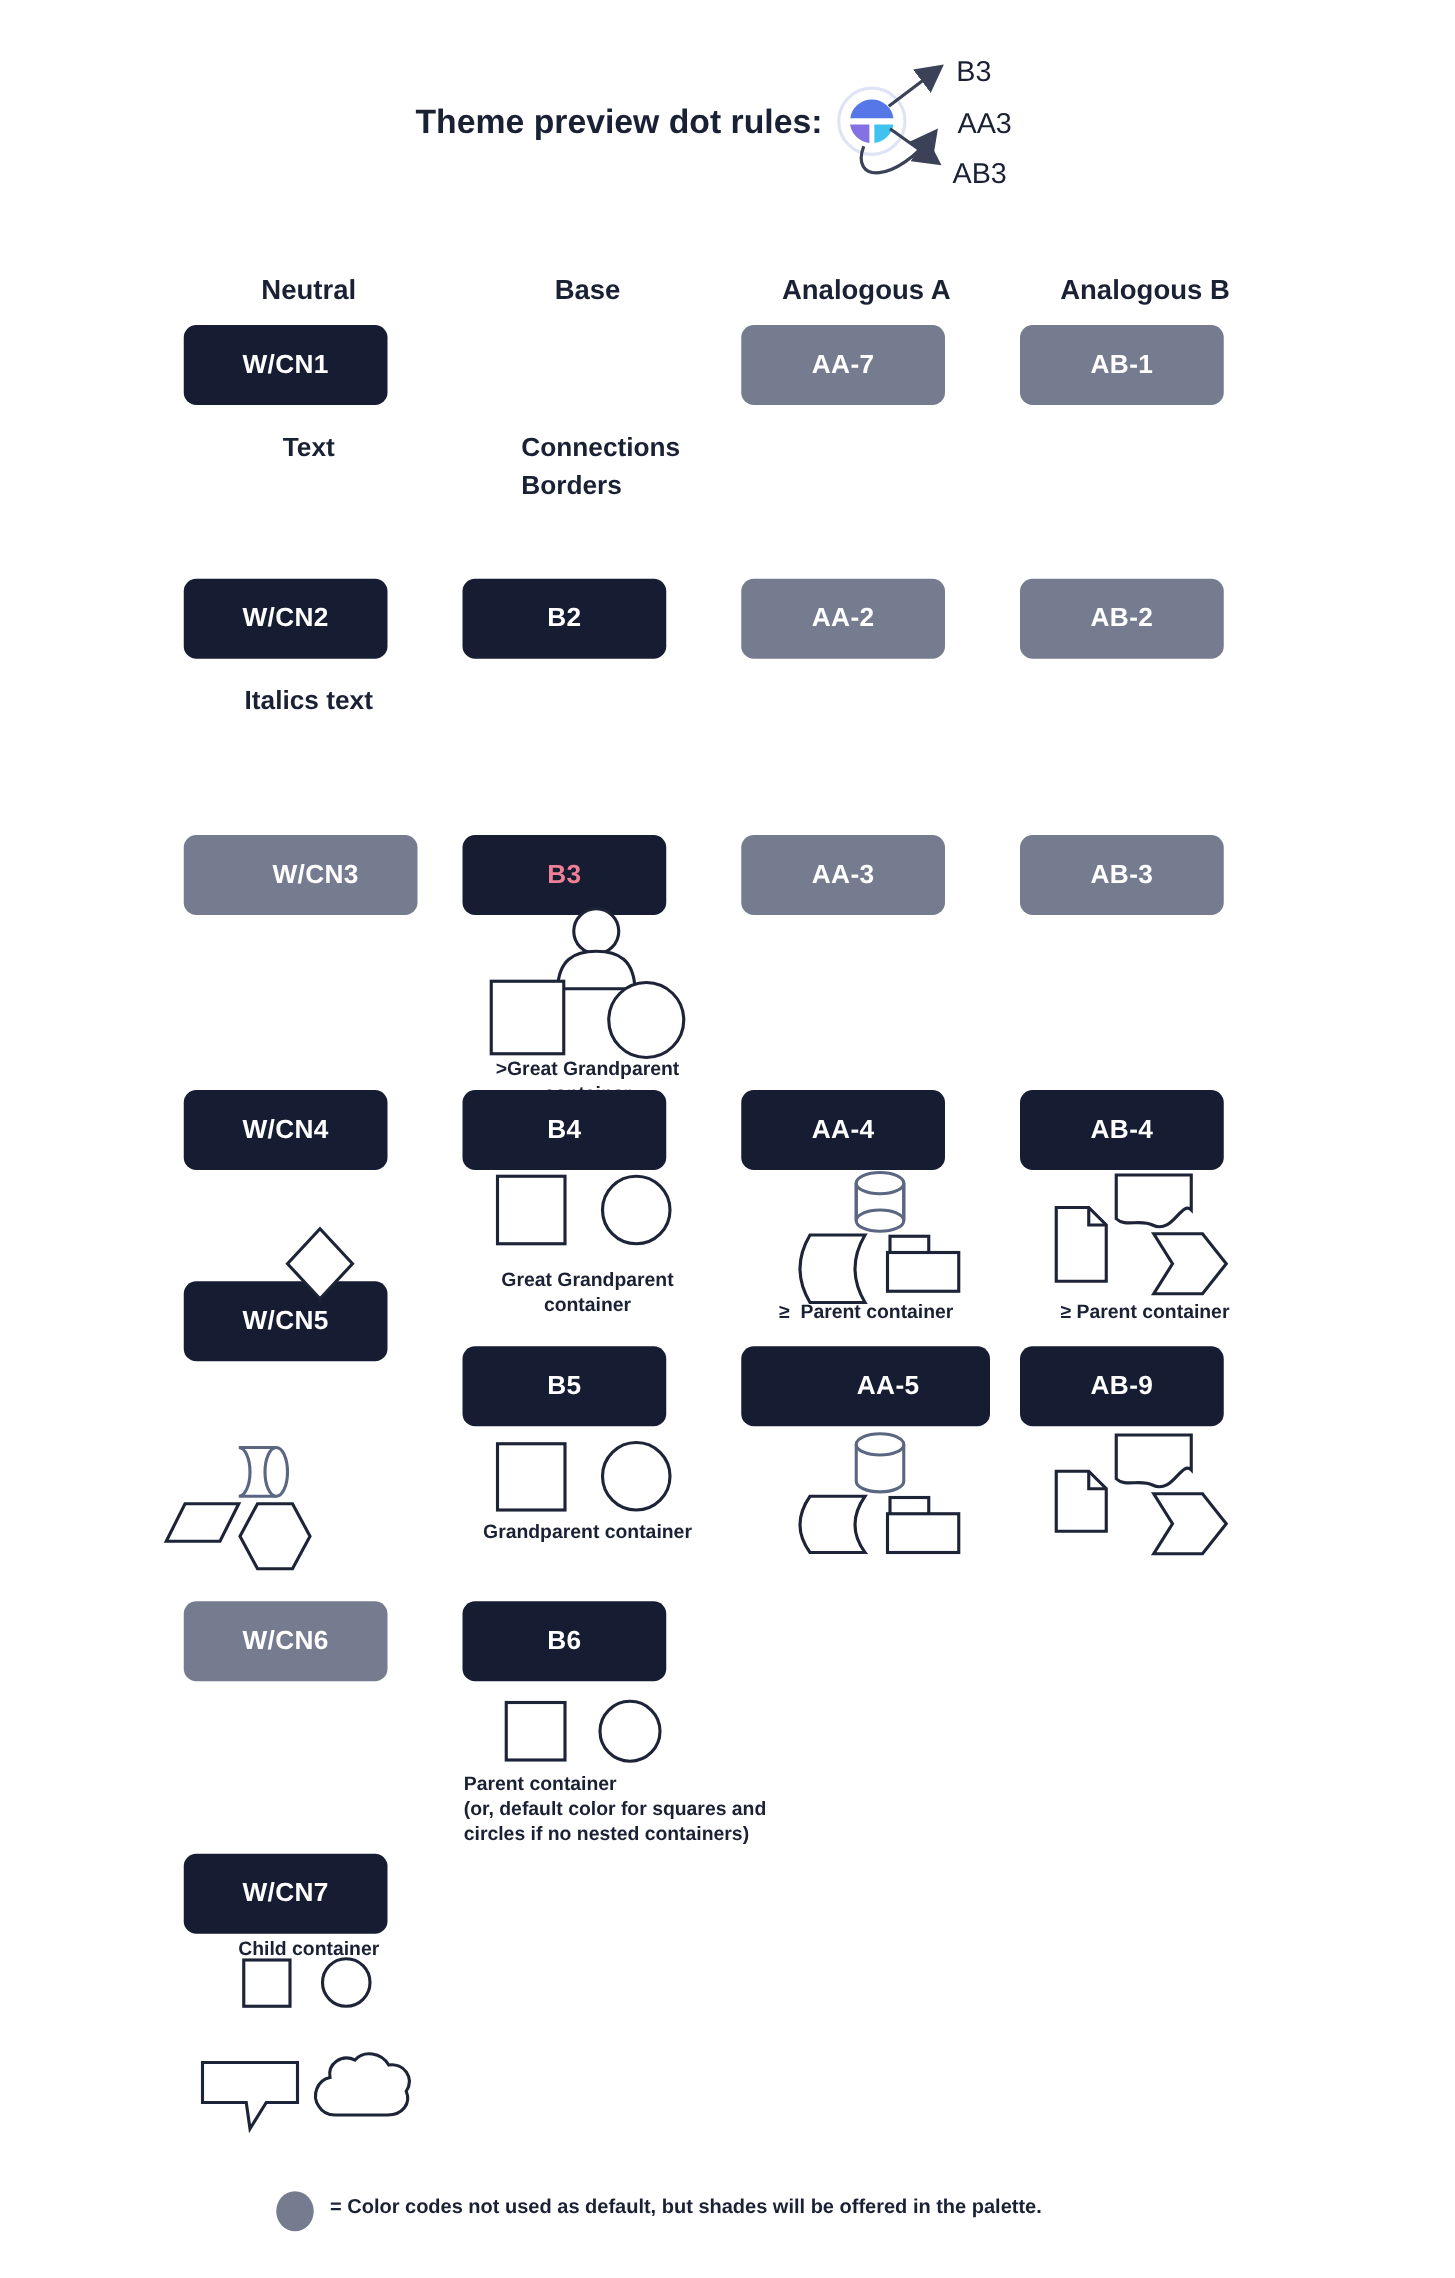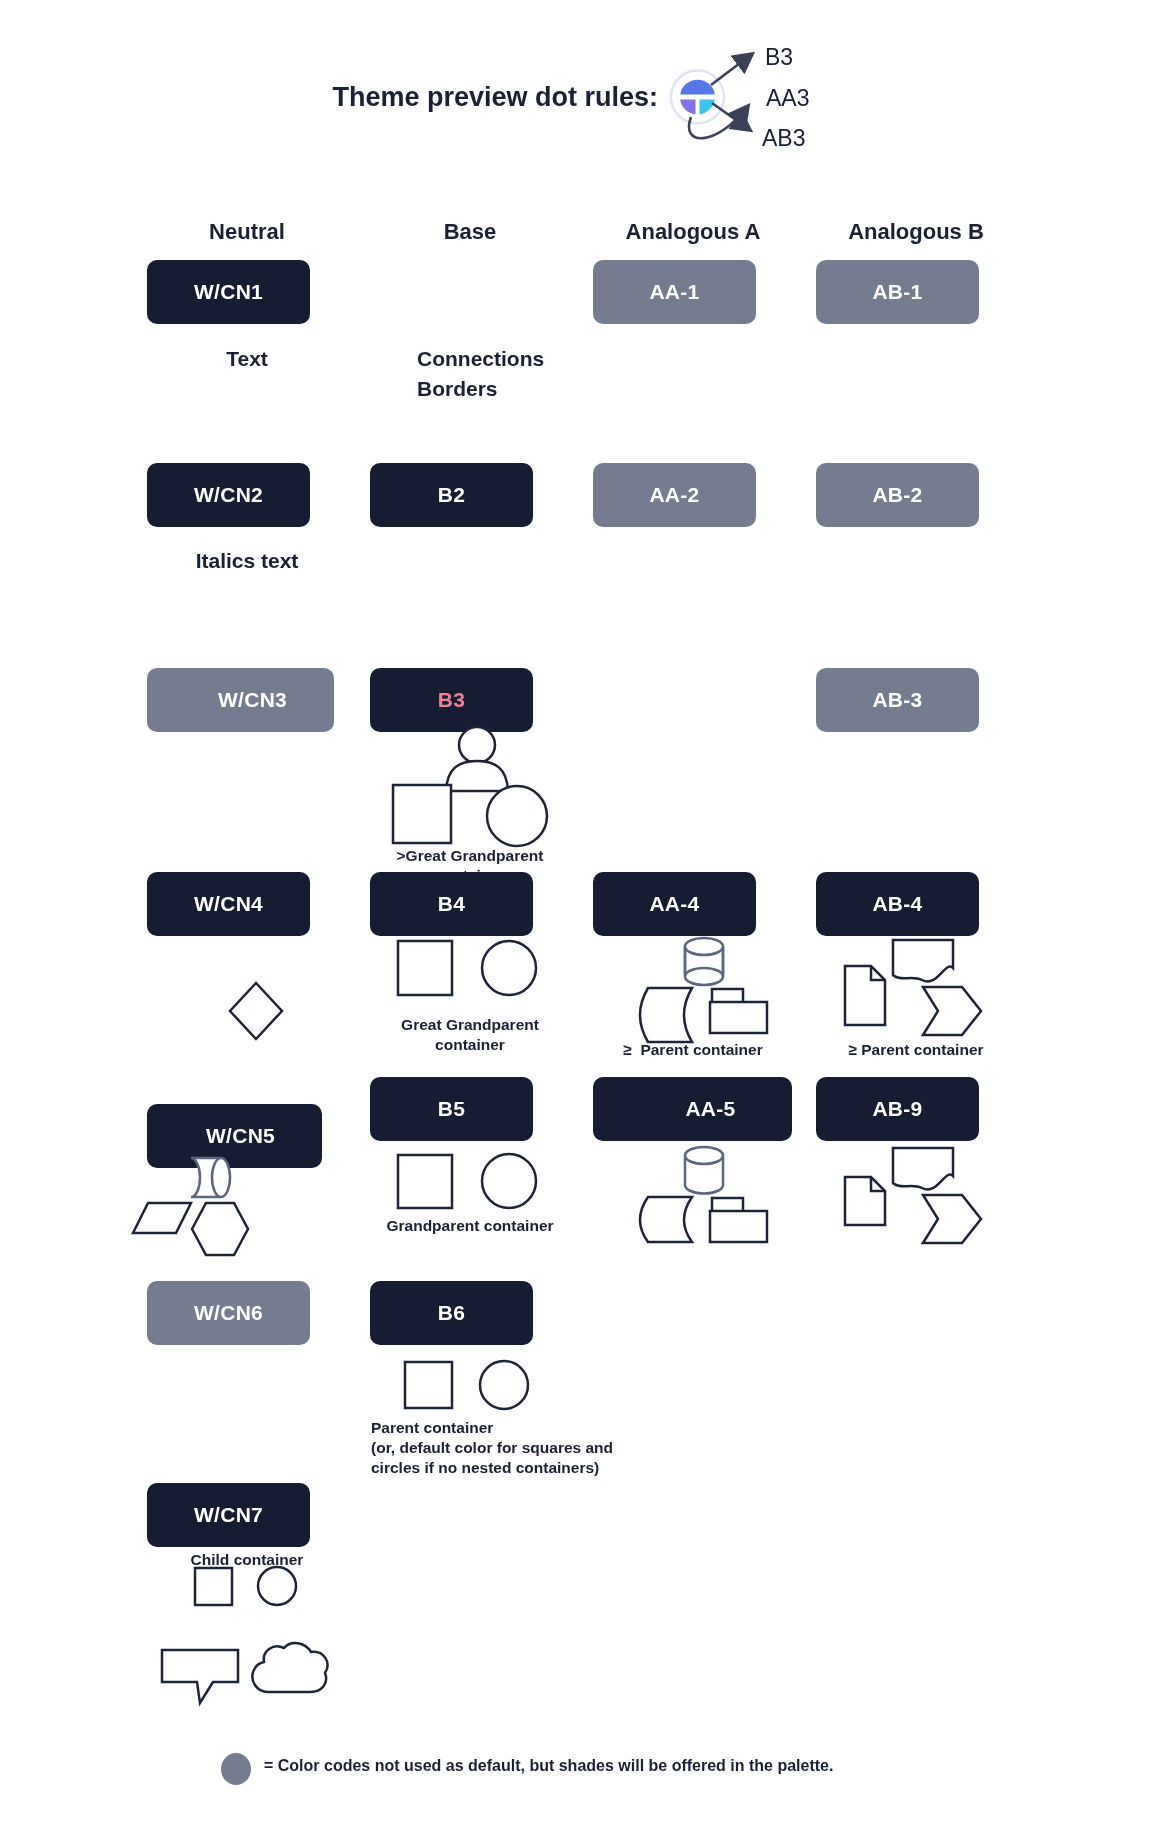--- a/index.html
+++ b/index.html
@@ -63,21 +63,21 @@
 
   <div class="abs col-header" style="left:147px;">Neutral</div>
   <div class="abs col-header" style="left:370px;">Base</div>
   <div class="abs col-header" style="left:593px;">Analogous A</div>
   <div class="abs col-header" style="left:816px;">Analogous B</div>
 
   <div class="abs sw dark" style="left:147px;top:260px;">
       <span>W/CN1</span>
     </div>
   <div class="abs sw slate" style="left:593px;top:260px;">
-      <span>AA-1</span>
+      <span>AA-7</span>
     </div>
   <div class="abs sw slate" style="left:816px;top:260px;">
       <span>AB-1</span>
     </div>
 
   <div class="abs cap big center" style="left:147px;top:344px;">Text</div>
   <div class="abs" style="left:417px;top:344px;">
     <div class="cap big">Connections</div>
     <div class="cap big">Borders</div>
   </div>
@@ -96,20 +96,23 @@
     </div>
 
   <div class="abs cap big center" style="left:147px;top:546px;">Italics text</div>
 
   <div class="abs sw slate" style="left:147px;top:668px;padding-left:24px;">
       <span>W/CN3</span>
     </div>
   <div class="abs sw dark pink-text" style="left:370px;top:668px;">
       <span>B3</span>
     </div>
+  <div class="abs sw slate" style="left:593px;top:668px;">
+      <span>AA-3</span>
+    </div>
   <div class="abs sw slate" style="left:816px;top:668px;">
       <span>AB-3</span>
     </div>
 
   <div class="abs cap small center" style="left:370px;top:846px;">&gt;Great Grandparent container</div>
 
   <div class="abs sw dark" style="left:147px;top:872px;">
       <span>W/CN4</span>
     </div>
   <div class="abs sw dark" style="left:370px;top:872px;">
@@ -119,21 +122,21 @@
       <span>AA-4</span>
     </div>
   <div class="abs sw dark" style="left:816px;top:872px;">
       <span>AB-4</span>
     </div>
 
   <div class="abs cap small center" style="left:370px;top:1015px;">Great Grandparent container</div>
   <div class="abs cap small center" style="left:593px;top:1040px;">≥  Parent container</div>
   <div class="abs cap small center" style="left:816px;top:1040px;">≥ Parent container</div>
 
-  <div class="abs sw dark" style="left:147px;top:1104px;padding-left:12px;">
+  <div class="abs sw dark" style="left:147px;top:1025px;">
       <span>W/CN5</span>
     </div>
   <div class="abs sw dark" style="left:370px;top:1077px;">
       <span>B5</span>
     </div>
   <div class="abs sw dark" style="left:593px;top:1077px;padding-left:36px;">
       <span>AA-5</span>
     </div>
   <div class="abs sw dark" style="left:816px;top:1077px;">
       <span>AB-9</span>

